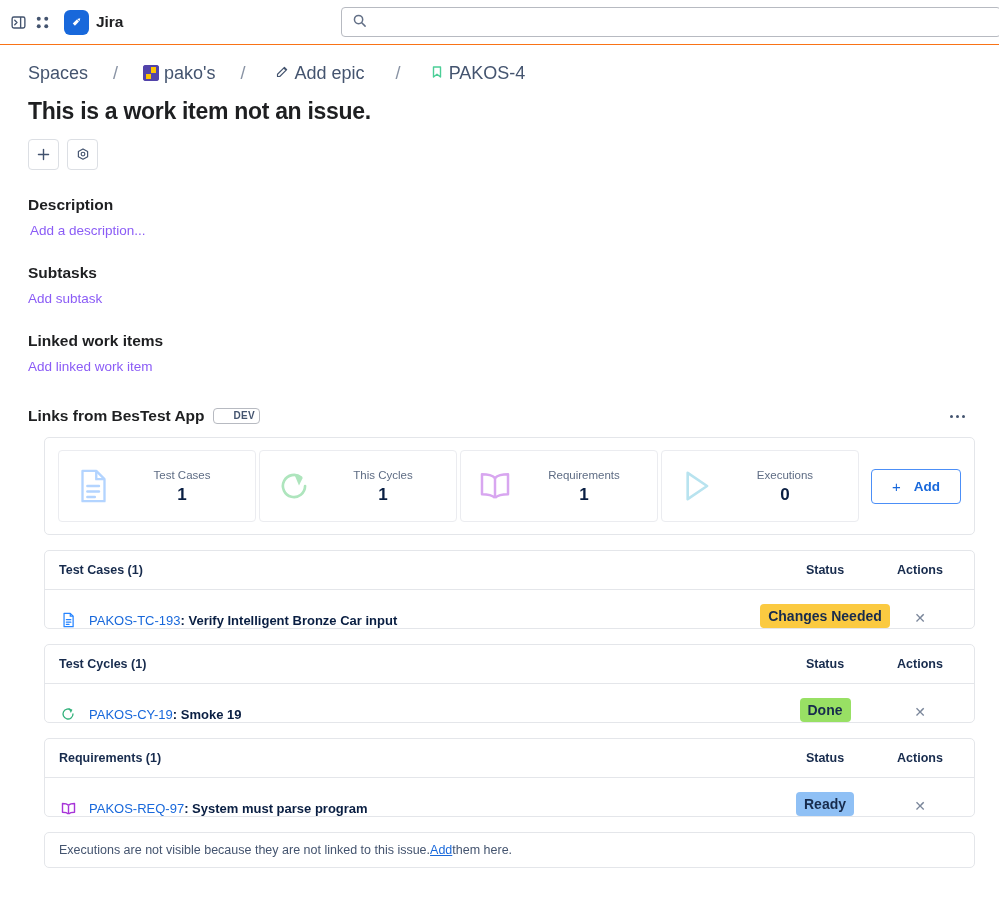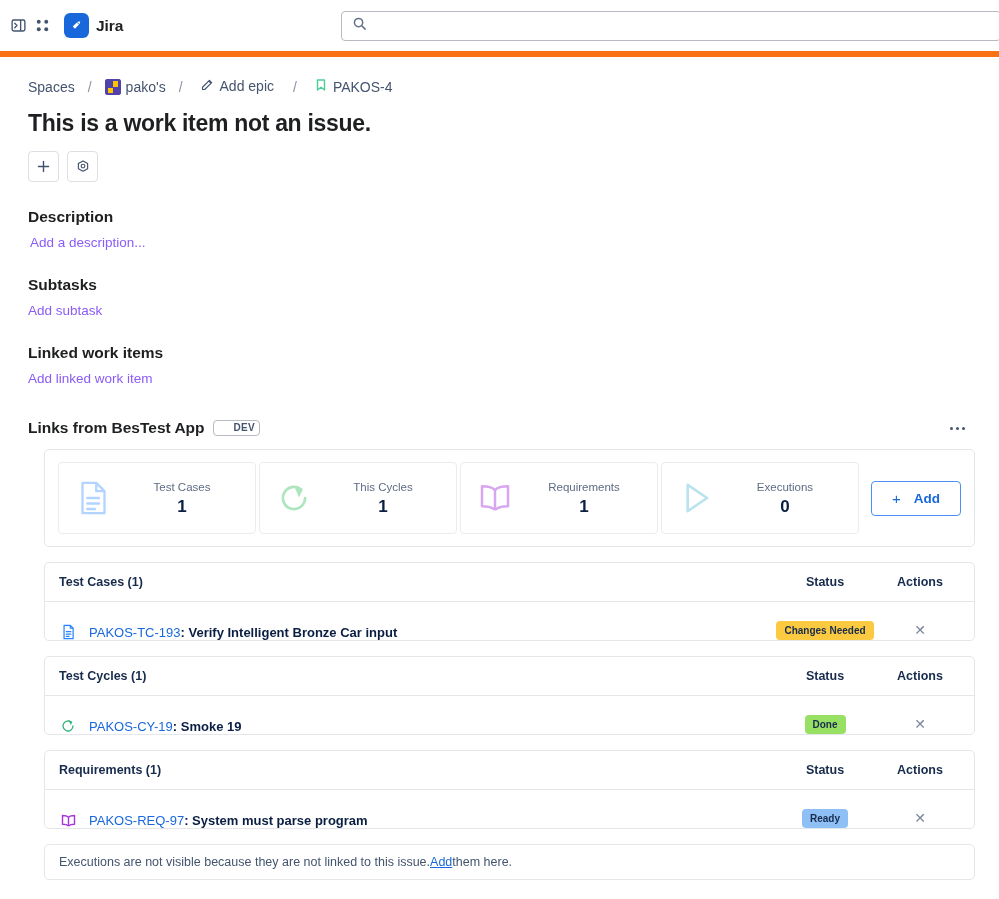--- a/index.html
+++ b/index.html
@@ -9,22 +9,22 @@
     width: 999px;
     height: 899px;
     background: #ffffff;
     font-family: "Liberation Sans", sans-serif;
     color: #172b4d;
     overflow: hidden;
   }
 
   
   .topnav {
-    height: 57px;
-    border-bottom: 6px solid #f97316;
+    height: 45px;
+    border-bottom: 1px solid #f97316;
     display: flex;
     align-items: center;
     padding: 0 0 0 10px;
     background: #fff;
   }
   .nav-icon-btn {
     width: 26px; height: 26px;
     display: flex; align-items: center; justify-content: center;
     border-radius: 4px;
     cursor: pointer;
@@ -71,24 +71,24 @@
     background: transparent;
     width: 100%;
   }
   .search-box input::placeholder { color: #626f86; }
 
   
   .content { padding: 18px 24px 0 28px; }
 
   .breadcrumb {
     display: flex;
-    align-items: flex-end;
-    font-size: 14px;
+    align-items: center;
+    font-size: 18px;
     color: #44546f;
-    gap: 12px;
+    gap: 24px;
     height: 20px;
   }
   .crumb { display: flex; align-items: center; gap: 5px; cursor: pointer; }
   .crumb-text { color: #44546f; }
   .sep { color: #8993a4; padding: 0 1px; }
   .proj-avatar {
     width: 16px; height: 16px;
     border-radius: 3px;
     background: #5243aa;
     display: flex; align-items: center; justify-content: center;
@@ -266,21 +266,21 @@
     font-weight: 400;
     cursor: pointer;
   }
   .row-summary {
     color: #091e42;
     font-weight: 700;
   }
   .status-cell { width: 110px; display: flex; justify-content: center; }
   .actions-cell { width: 80px; display: flex; justify-content: center; }
   .pill {
-    font-size: 10px;
+    font-size: 14px;
     font-weight: 700;
     border-radius: 4px;
     padding: 3px 8px;
     color: #172b4d;
     white-space: nowrap;
     line-height: 1.3;
   }
   .x-btn {
     color: #7a869a;
     font-size: 14px;

